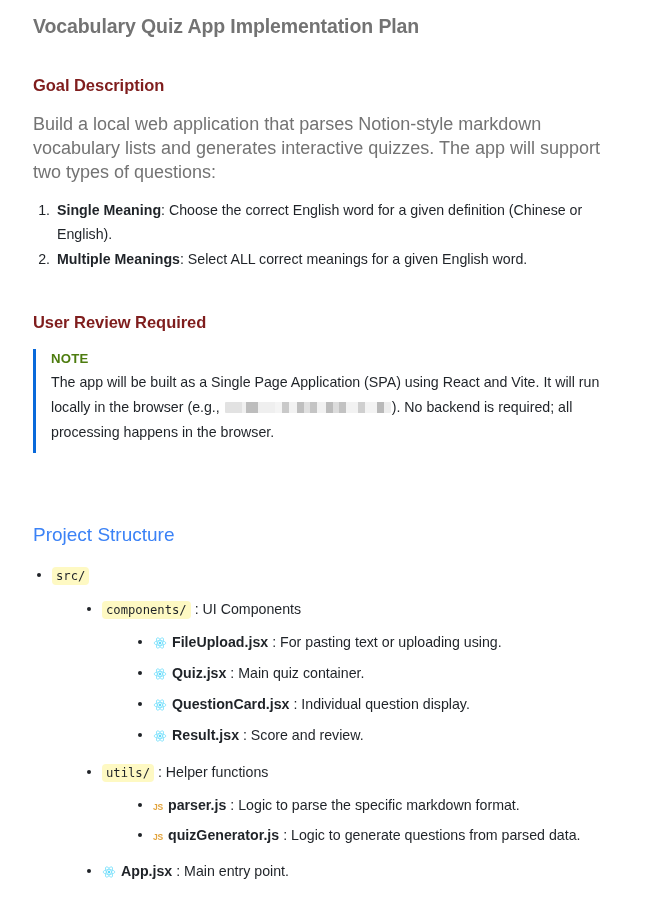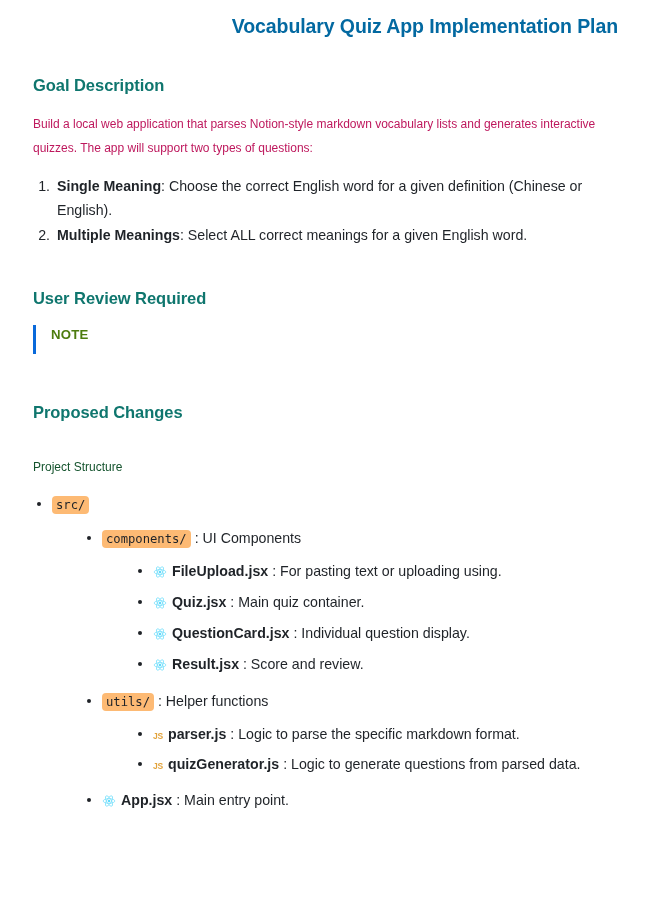--- a/index.html
+++ b/index.html
@@ -18,47 +18,46 @@
   .page {
     padding: 14px 33px 0 33px;
     box-sizing: border-box;
     width: 651px;
   }
 
   
   .h1 {
     font-size: 19.5px;
     font-weight: bold;
-    color: #0369a1;
+    color: #737373;
     letter-spacing: -0.1px;
     margin: 0 0 37px 0;
     line-height: 1.25;
-    text-align: right;
   }
   .h2 {
     font-size: 16.5px;
     font-weight: bold;
-    color: #0f766e;
+    color: #7f1d1d;
     margin: 0 0 16px 0;
     line-height: 1.25;
     letter-spacing: -0.05px;
   }
   .h3 {
-    font-size: 12px;
+    font-size: 19px;
     font-weight: normal;
-    color: #14532d;
+    color: #3b82f6;
     margin: 0 0 18px 0;
     line-height: 1.3;
   }
 
   
   p.body {
-    font-size: 12px;
+    font-size: 18px;
     line-height: 24px;
-    color: #be185d;
+    color: #737373;
     margin: 0 0 14px 0;
   }
 
   
   ol.num {
     margin: 0 0 0 0;
     padding-left: 21px;
     font-size: 14.2px;
     line-height: 24px;
     color: #1f2328;
@@ -122,21 +121,21 @@
         #cfcfcf 133px, #cfcfcf 140px,
         #f3f3f3 140px, #f3f3f3 152px,
         #b9b9b9 152px, #b9b9b9 159px,
         #ededed 159px, #ededed 166px);
   }
 
   
   code {
     font-family: "DejaVu Sans Mono", monospace;
     font-size: 12.2px;
-    background: #fdba74;
+    background: #fef9c3;
     border-radius: 4px;
     padding: 2px 4px;
     color: #1f2328;
   }
 
   
   ul.b {
     list-style: none;
     margin: 0;
     padding: 0;
@@ -198,25 +197,25 @@
     <li><b>Single Meaning</b><span>: Choose the correct English word for a given definition (Chinese or English).</span></li>
     <li><b>Multiple Meanings</b><span>: Select ALL correct meanings for a given English word.</span></li>
   </ol>
 
   <div class="sp-40"></div>
 
   <h2 class="h2">User Review Required</h2>
 
   <div class="note">
     <div class="note-title">NOTE</div>
+    <div class="note-body"><span>The app will be built as a Single Page Application (SPA) using React and Vite. It will run locally in the browser (e.g., </span><span class="redacted"></span><span>). No backend is required; all processing happens in the browser.</span></div>
   </div>
 
   <div class="sp-48"></div>
 
-  <h2 class="h2">Proposed Changes</h2>
 
   <div class="sp-22"></div>
 
   <h3 class="h3">Project Structure</h3>
 
   <ul class="b">
     <li>
       <code>src/</code>
 
       <ul class="b lvl2">

